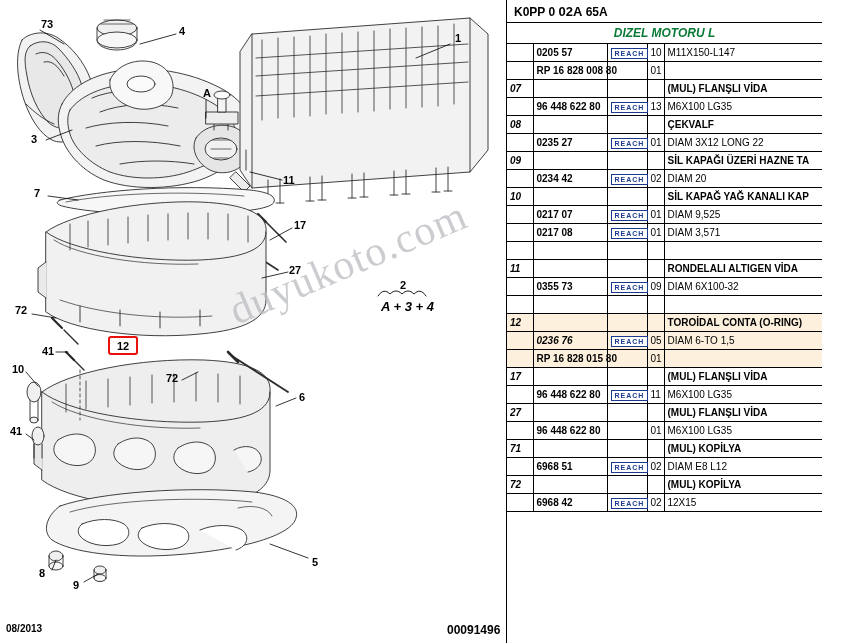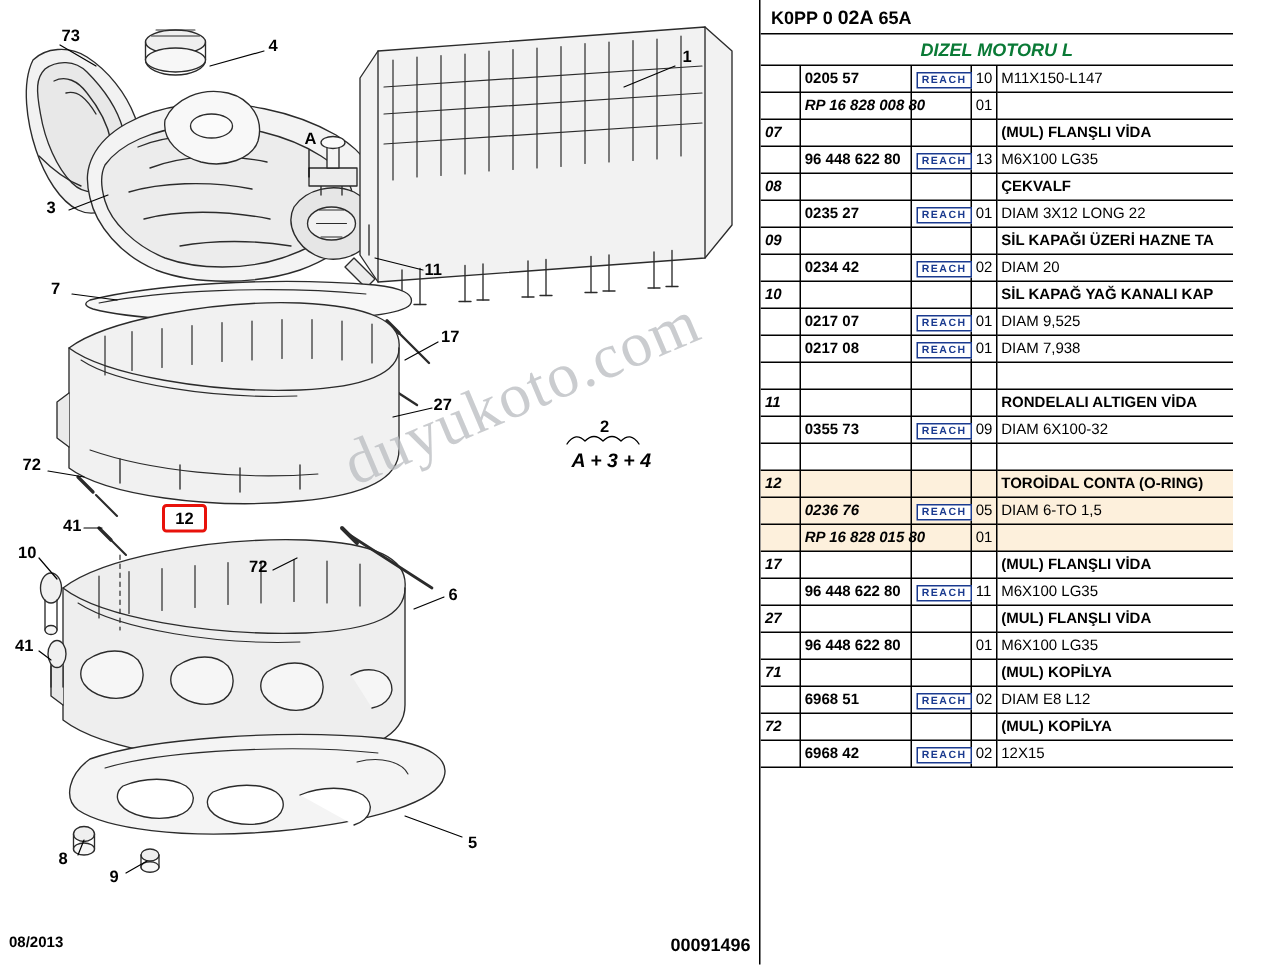--- a/index.html
+++ b/index.html
@@ -168,21 +168,20 @@
     font-style: italic;
   }
   td.ref {
     font-weight: bold;
     text-align: left;
     font-size: 11px;
     padding-left: 3px;
   }
   td.ref.ital { font-style: italic; font-weight: bold; }
   td.ref.rp {
-    font-style: italic;
     text-align: right;
     font-size: 10px;
     padding-right: 4px;
   }
   td.rch { text-align: center; padding: 0; }
   td.qty { text-align: left; font-size: 10px; padding-left: 3px; }
   td.desc { text-align: left; font-size: 10px; }
   td.desc.bold { font-weight: bold; font-size: 10px; }
   td.noborderbottom { border-bottom: none; }
   tr.hl td { background: #fdf0dc; }
@@ -507,21 +506,21 @@
           <td class="rch"><span class="reach">REAC<span class="h">H</span></span></td>
           <td class="qty">01</td>
           <td class="desc">DIAM 9,525</td>
         </tr>
 
         <tr>
           <td class="idx"></td>
           <td class="ref">0217 08</td>
           <td class="rch"><span class="reach">REAC<span class="h">H</span></span></td>
           <td class="qty">01</td>
-          <td class="desc">DIAM 7,938</td>
+          <td class="desc">DIAM 3,571</td>
         </tr>
 
         <tr class="blankrow">
           <td class="idx"></td>
           <td class="ref"></td>
           <td class="rch"></td>
           <td class="qty"></td>
           <td class="desc"></td>
         </tr>
 

